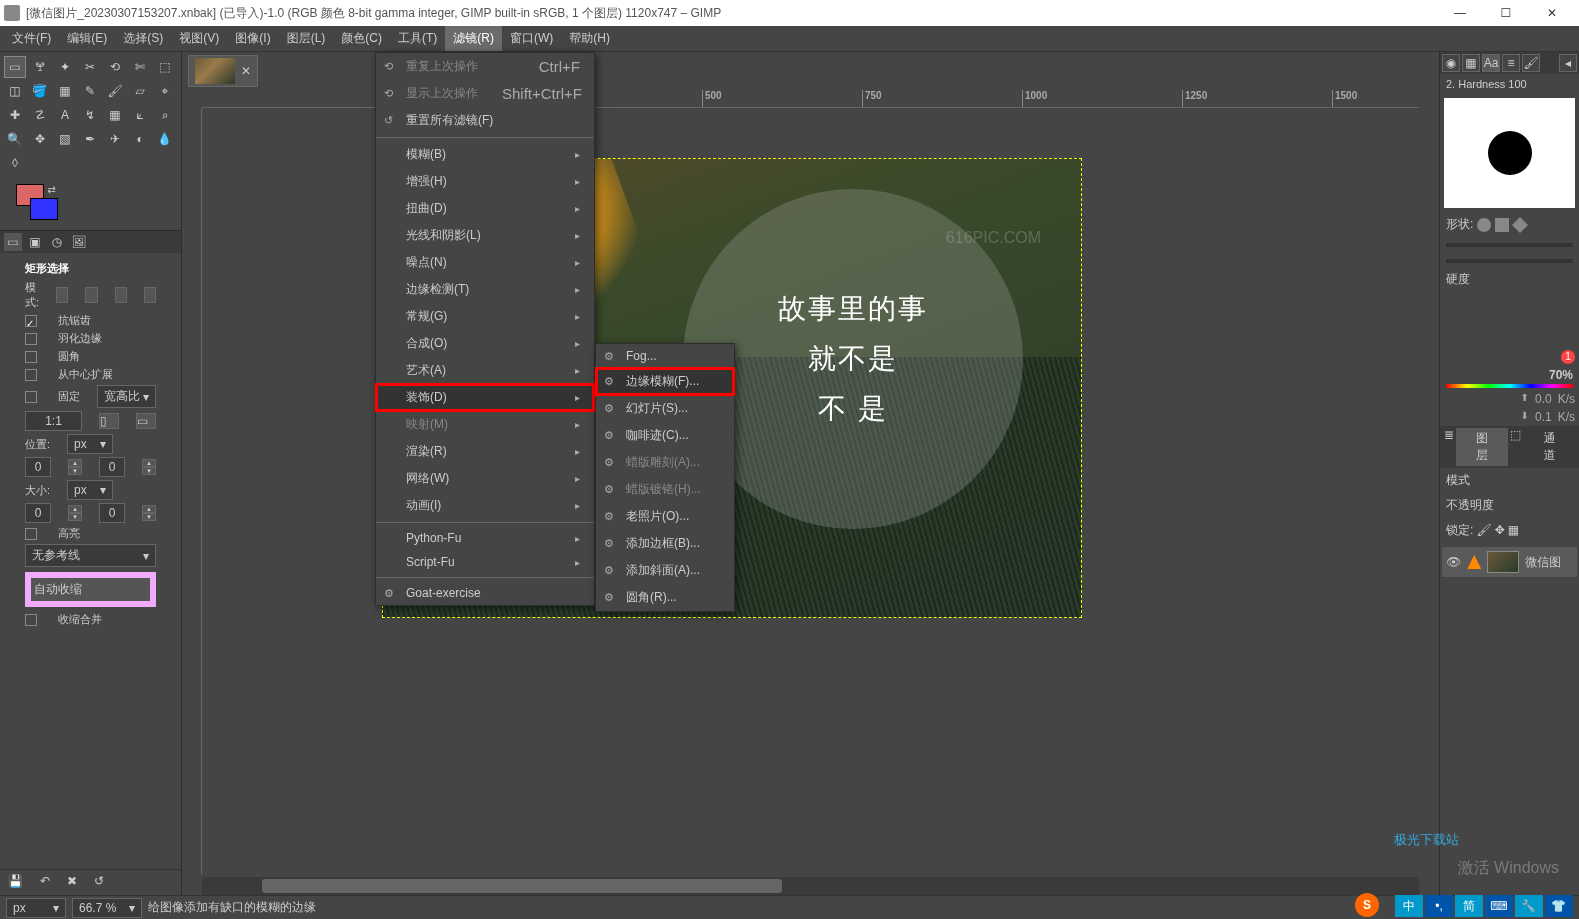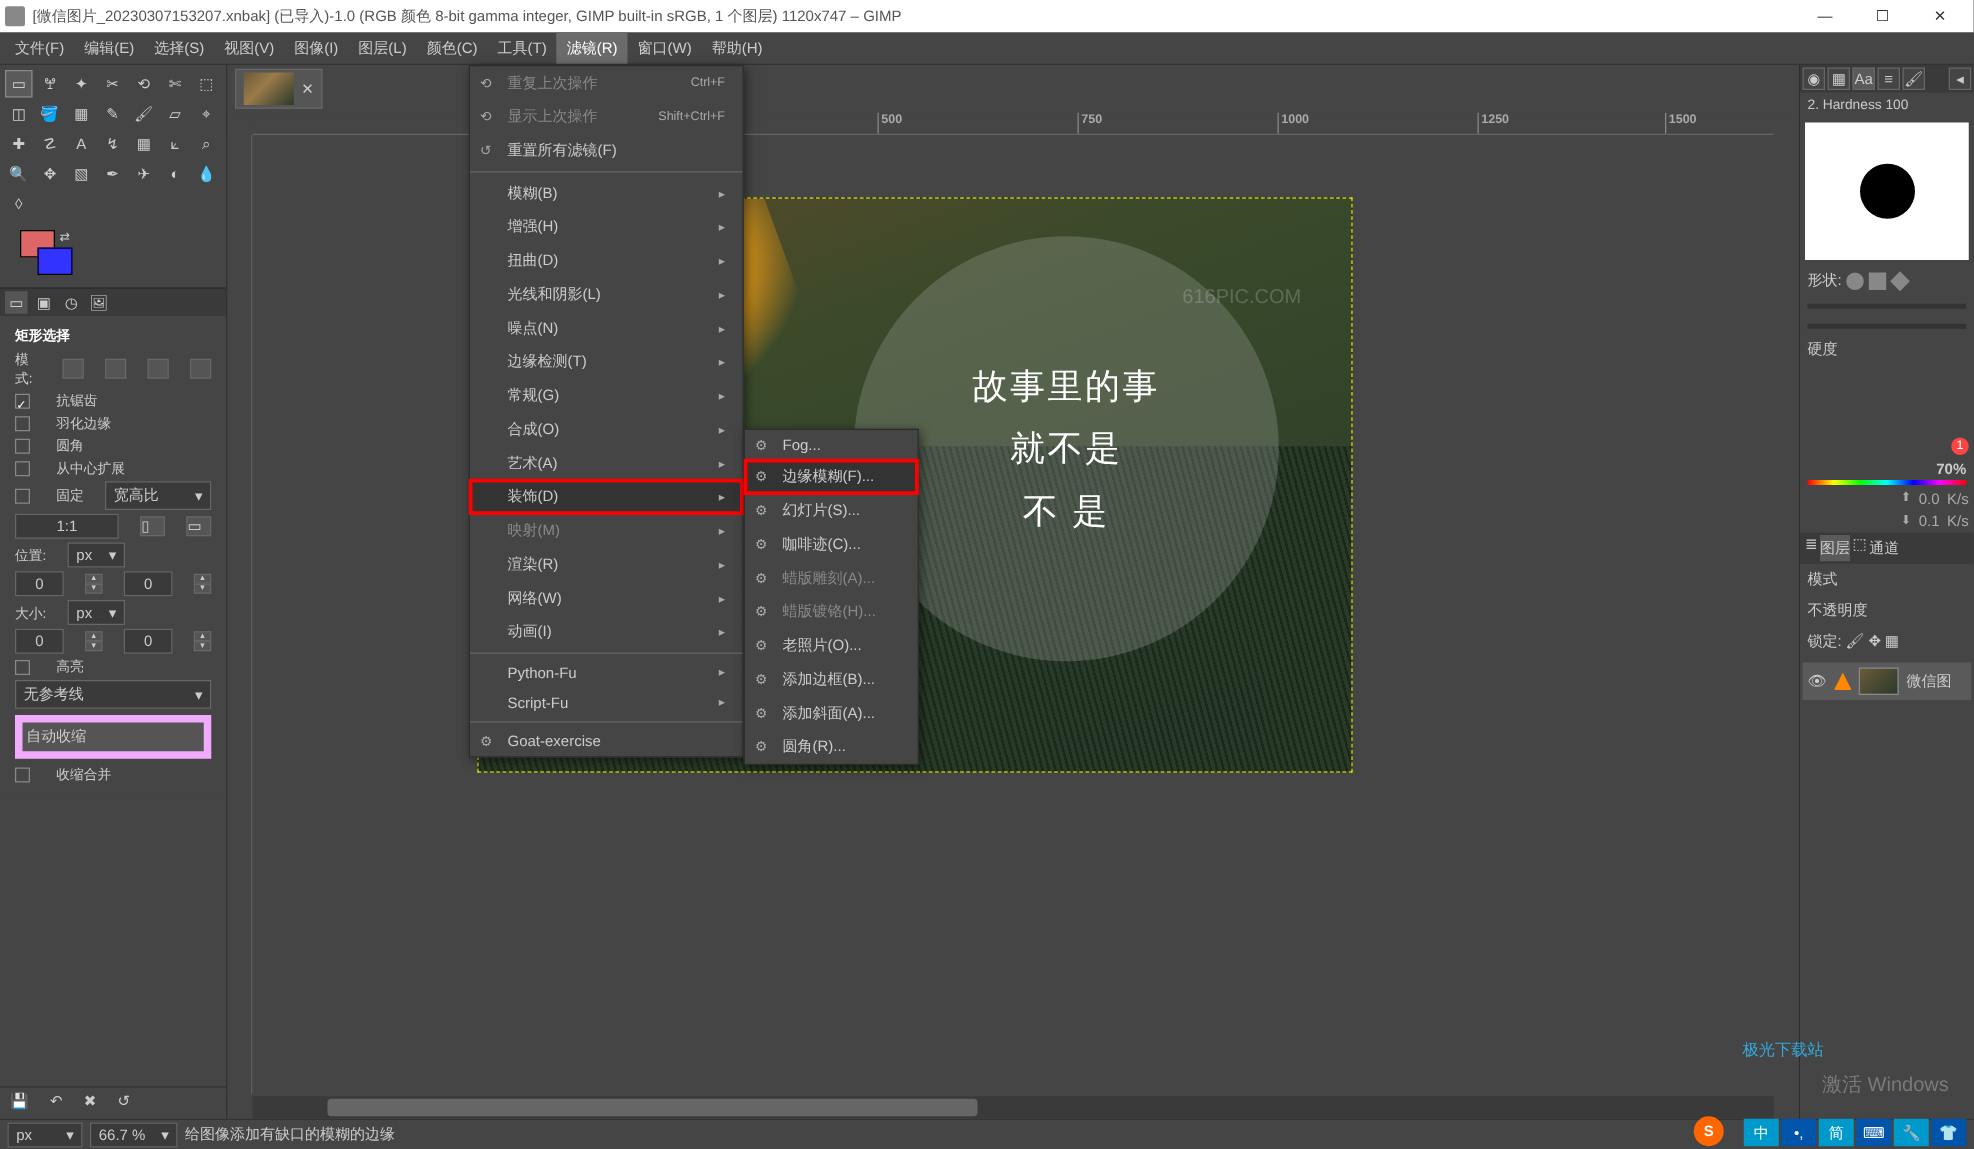--- a/index.html
+++ b/index.html
@@ -26,21 +26,21 @@
 .tool-btn.selected { background:#5a5a5a; border:1px solid #888; }
 .color-swatch { margin:6px 8px; width:50px; height:40px; position:relative; }
 .fg-color { position:absolute; width:28px; height:22px; background:#d66; border:1px solid #000; top:0; left:8px; }
 .bg-color { position:absolute; width:28px; height:22px; background:#33f; border:1px solid #000; top:14px; left:22px; }
 .swap-icon { position:absolute; top:0; right:2px; color:#ccc; font-size:10px; }
 
 .opt-tabs { display:flex; background:#3a3a3a; border-top:1px solid #2d2d2d; padding:2px 4px; gap:4px; }
 .opt-tab { width:18px; height:18px; display:flex; align-items:center; justify-content:center; }
 .opt-tab.sel { background:#555; }
 
-.tool-options { background:#454545; padding:4px 12px; font-size:11px; }
+.tool-options { background:#454545; padding:4px 25px; font-size:11px; }
 .opt-title { font-weight:bold; margin:4px 0; color:#fff; font-size:11px; }
 .opt-row { display:flex; align-items:center; margin:3px 0; gap:17px; }
 .opt-row label { font-size:11px; color:#ccc; }
 .opt-btn-small { width:20px; height:16px; background:#555; border:1px solid #666; }
 .checkbox { width:12px; height:12px; border:1px solid #888; display:inline-block; margin-right:4px; }
 .checkbox.checked::after { content:"✓"; font-size:10px; color:#fff; }
 .dropdown { background:#3a3a3a; border:1px solid #666; padding:2px 6px; display:flex; justify-content:space-between; align-items:center; flex:1; }
 .num-input { background:#3a3a3a; border:1px solid #666; padding:2px 4px; text-align:center; flex:1; min-width:0; }
 .spinner { display:flex; flex-direction:column; }
 .spinner span { height:8px; width:14px; background:#555; border:1px solid #666; font-size:7px; line-height:6px; text-align:center; }
@@ -79,33 +79,33 @@
 .shape-sw { width:14px; height:14px; }
 .shape-sw.circ { border-radius:50%; background:#888; }
 .shape-sw.sq { background:#888; }
 .shape-sw.diam { background:#888; transform:rotate(45deg) scale(.8); }
 .slider-row { padding:2px 6px; }
 .slider-row .track { height:4px; background:#333; position:relative; margin:4px 0; }
 .badge-red { position:absolute; right:4px; background:#f44; color:#fff; width:14px; height:14px; border-radius:50%; text-align:center; font-size:10px; line-height:14px; }
 .val-right { text-align:right; padding:0 6px; font-weight:bold; }
 .tiny-stats { display:flex; justify-content:flex-end; gap:6px; padding:2px 4px; font-size:10px; color:#aaa; }
 .layer-tabs { display:flex; gap:2px; padding:2px 4px; background:#3a3a3a; }
-.layer-tab { padding:2px 0; }
+.layer-tab { padding:2px 20px; }
 .layer-tab.sel { background:#5a5a5a; }
 .layer-prop { padding:4px 6px; font-size:11px; }
 .layer-list { margin:4px 2px; flex:1; min-height:40px; }
 .layer-row { display:flex; align-items:center; gap:6px; padding:4px; background:#5a5a5a; }
 .layer-thumb { width:32px; height:22px; background:linear-gradient(135deg,#6b5a3a,#2a3a2a); border:1px solid #888; }
 .warn-icon { width:14px; height:14px; background:#f80; clip-path:polygon(50% 0,100% 100%,0 100%); }
 
 
 .menu-panel { position:absolute; background:#454545; border:1px solid #2d2d2d; box-shadow:2px 2px 8px rgba(0,0,0,.5); z-index:100; }
 .menu-panel .mi { padding:5px 14px 5px 30px; display:flex; justify-content:space-between; align-items:center; position:relative; white-space:nowrap; }
 .menu-panel .mi.disabled { color:#888; }
-.menu-panel .mi .shortcut { color:#aaa; font-size:10px; margin-left:24px; }
+.menu-panel .mi .shortcut { color:#aaa; font-size:15px; margin-left:24px; }
 .menu-panel .mi .arrow { color:#aaa; font-size:10px; margin-left:24px; }
 .menu-panel .mi .link-i { position:absolute; left:8px; color:#aaa; font-size:11px; }
 .menu-panel .sep { height:1px; background:#666; margin:3px 0; }
 .menu-panel .mi.highlight-red { outline:3px solid #f00; outline-offset:-2px; background:#333; }
 
 
 .statusbar { height:24px; background:#454545; display:flex; align-items:center; padding:0 6px; border-top:1px solid #333; font-size:11px; gap:6px; }
 
 
 .activate { position:absolute; right:20px; bottom:40px; color:#7a7a7a; font-size:16px; }

